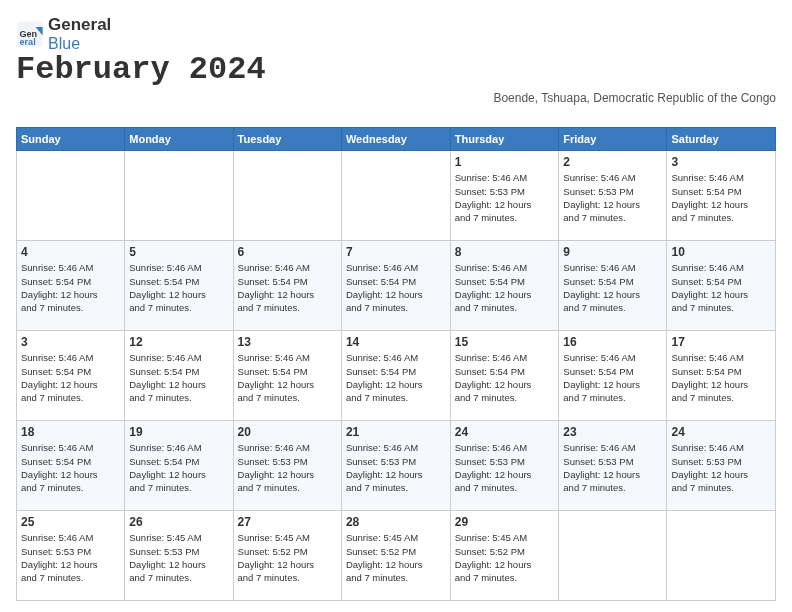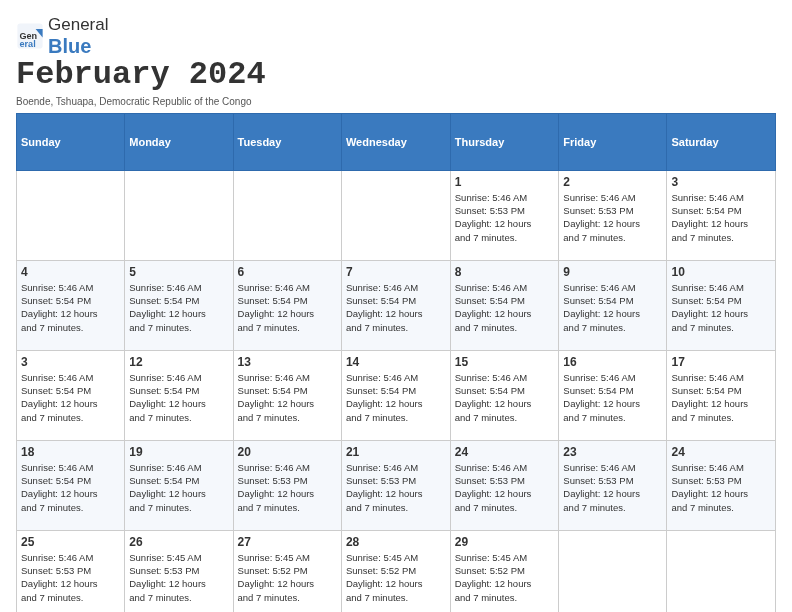--- a/index.html
+++ b/index.html
@@ -30,34 +30,34 @@
       text-align: right;
       font-family: Liberation Mono, monospace;
     }
     .main-title {
       font-size: 32px;
       font-weight: bold;
       color: #333;
       line-height: 1.1;
     }
     .subtitle {
-      font-size: 10px;
+      font-size: 12px;
       color: #555;
-      text-align: left;
-      margin-bottom: 6px;
+      text-align: right;
+      margin-bottom: 22px;
     }
     .calendar-table {
       width: 100%;
       border-collapse: collapse;
       font-size: 10px;
     }
     .calendar-table th {
       background: #3a7abf;
       color: #fff;
-      padding: 22px 4px;
+      padding: 5px 4px;
       text-align: left;
       font-size: 11px;
       border: 1px solid #2e6aad;
     }
     .calendar-table td {
       border: 1px solid #ccc;
       vertical-align: top;
       padding: 4px 4px;
       min-height: 80px;
       height: 90px;
@@ -88,22 +88,22 @@
 
 <div class="header-area">
   <div class="logo">
     <svg class="logo-icon" viewBox="0 0 40 40">
       <rect x="2" y="2" width="36" height="36" rx="4" fill="#f0f4fa"></rect>
       <text x="5" y="24" font-size="13" font-weight="bold" fill="#333">Gen</text>
       <text x="5" y="36" font-size="13" font-weight="bold" fill="#3a7abf">eral</text>
       <polygon points="28,10 38,10 38,22" fill="#3a7abf"></polygon>
     </svg>
     <div>
-      <div style="font-size:17px;font-weight:normal;color:#333;line-height:1.1">General</div>
-      <div style="font-size:20px;font-weight:bold;color:#3a7abf;line-height:1.1">Blue</div>
+      <div style="font-size:17px;font-weight:bold;color:#333;line-height:1.1">General</div>
+      <div style="font-size:16px;font-weight:normal;color:#3a7abf;line-height:1.1">Blue</div>
     </div>
   </div>
   <div class="title-area">
     <div class="main-title">February 2024</div>
   </div>
 </div>
 
 <div class="subtitle">Boende, Tshuapa, Democratic Republic of the Congo</div>
 
 <table class="calendar-table">

